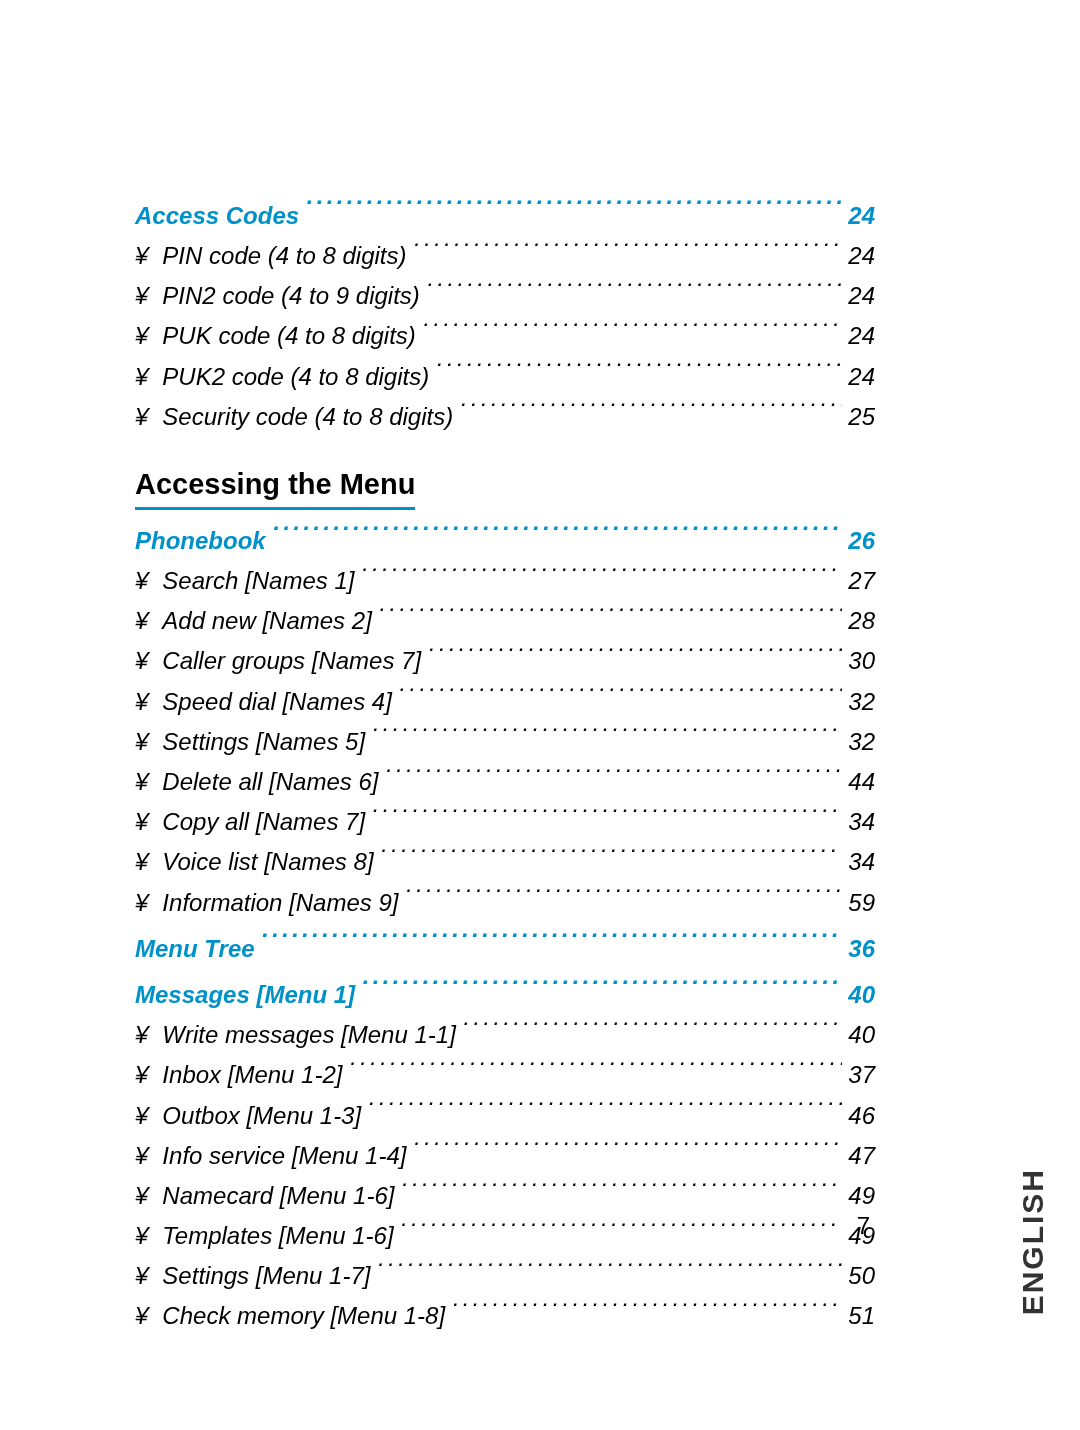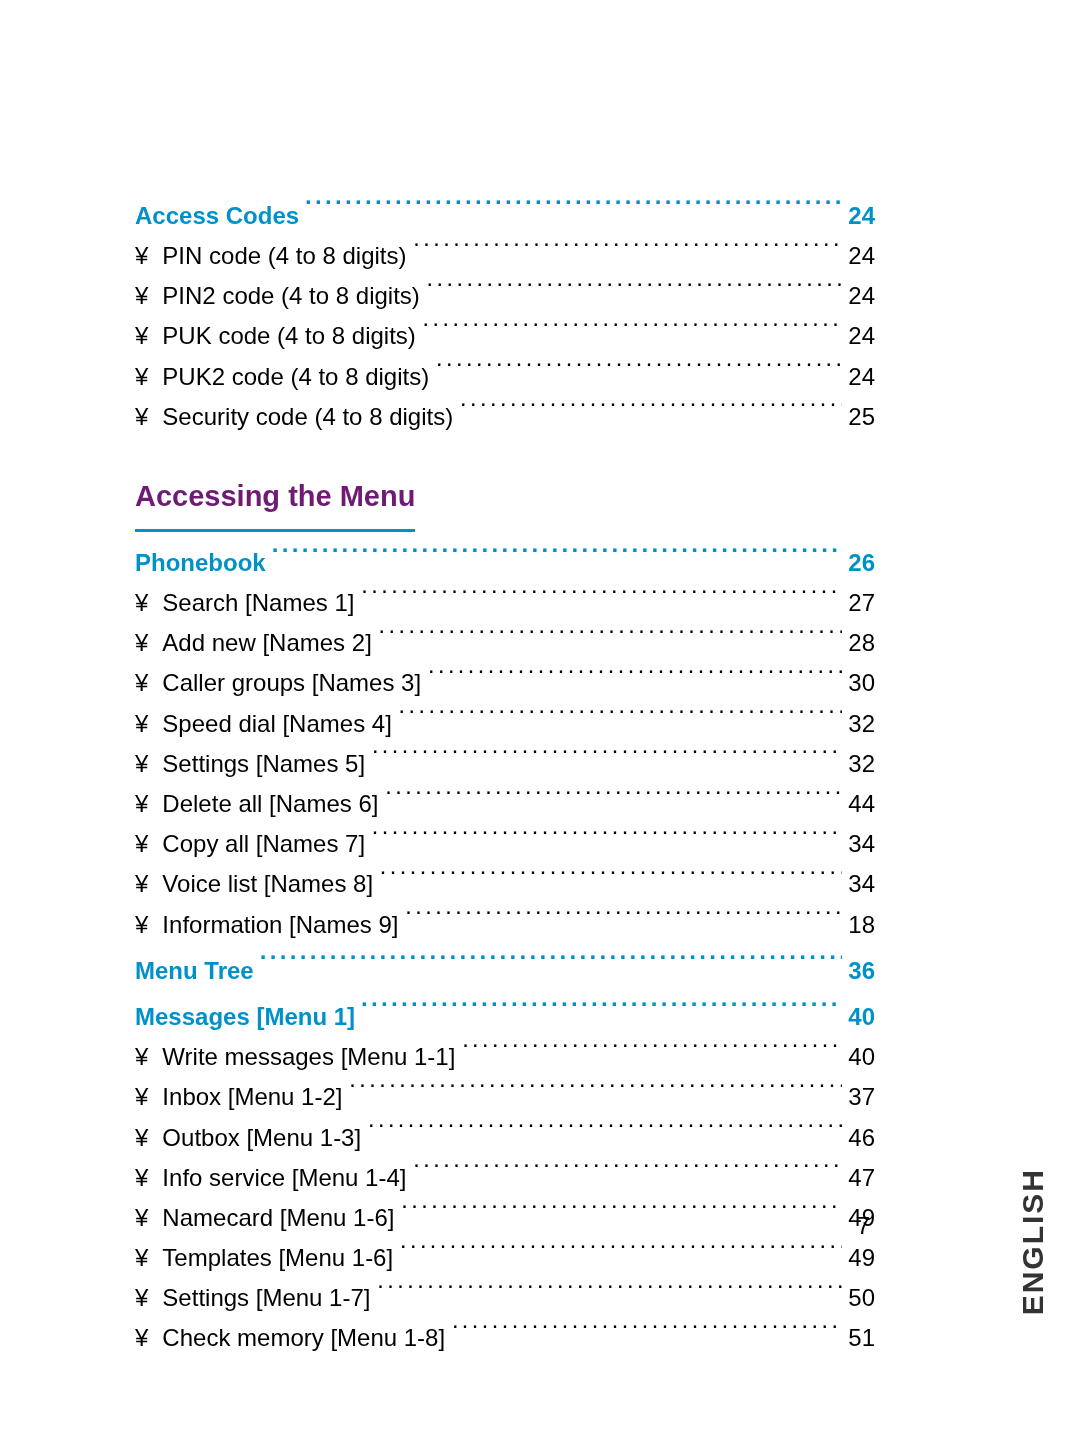--- a/index.html
+++ b/index.html
@@ -17,20 +17,21 @@
     left: 135px;
     top: 195px;
     width: 740px;
   }
   .toc-line {
     display: flex;
     align-items: baseline;
     font-size: 24px;
     line-height: 1.6;
     white-space: nowrap;
+    font-style: italic;
   }
   .toc-line.sub {
     padding-left: 0;
   }
   .toc-line .bullet {
     margin-right: 14px;
     font-weight: normal;
   }
   .toc-line .label {
     flex: 0 0 auto;
@@ -60,27 +61,27 @@
     text-align: left;
   }
   .heading {
     color: #0091c9;
     font-weight: bold;
   }
   .heading .pg {
     color: #0091c9;
   }
   .section-title {
-    color: #701a75;
+    color: #000000;
     font-weight: bold;
     font-size: 29px;
     border-bottom: 3px solid #0091c9;
     display: inline-block;
-    padding-bottom: 16px;
-    margin-top: 38px;
+    padding-bottom: 6px;
+    margin-top: 26px;
     margin-bottom: 10px;
   }
   .sidebar {
     position: absolute;
     right: 30px;
     bottom: 115px;
     writing-mode: vertical-rl;
     text-orientation: mixed;
     font-weight: bold;
     font-size: 30px;
@@ -110,21 +111,21 @@
     </div>
     <div id="sec0-items">
         <div class="toc-line sub">
           <span class="bullet">¥</span>
           <span class="label">PIN code (4 to 8 digits)</span>
           <span class="leaders"></span>
           <span class="pg">24</span>
         </div>
         <div class="toc-line sub">
           <span class="bullet">¥</span>
-          <span class="label">PIN2 code (4 to 8 digits)</span>
+          <span class="label">PIN2 code (4 to 9 digits)</span>
           <span class="leaders"></span>
           <span class="pg">24</span>
         </div>
         <div class="toc-line sub">
           <span class="bullet">¥</span>
           <span class="label">PUK code (4 to 8 digits)</span>
           <span class="leaders"></span>
           <span class="pg">24</span>
         </div>
         <div class="toc-line sub">
@@ -159,21 +160,21 @@
           <span class="pg">27</span>
         </div>
         <div class="toc-line sub">
           <span class="bullet">¥</span>
           <span class="label">Add new [Names 2]</span>
           <span class="leaders"></span>
           <span class="pg">28</span>
         </div>
         <div class="toc-line sub">
           <span class="bullet">¥</span>
-          <span class="label">Caller groups [Names 3]</span>
+          <span class="label">Caller groups [Names 7]</span>
           <span class="leaders"></span>
           <span class="pg">30</span>
         </div>
         <div class="toc-line sub">
           <span class="bullet">¥</span>
           <span class="label">Speed dial [Names 4]</span>
           <span class="leaders"></span>
           <span class="pg">32</span>
         </div>
         <div class="toc-line sub">
@@ -197,21 +198,21 @@
         <div class="toc-line sub">
           <span class="bullet">¥</span>
           <span class="label">Voice list [Names 8]</span>
           <span class="leaders"></span>
           <span class="pg">34</span>
         </div>
         <div class="toc-line sub">
           <span class="bullet">¥</span>
           <span class="label">Information [Names 9]</span>
           <span class="leaders"></span>
-          <span class="pg">18</span>
+          <span class="pg">59</span>
         </div>
       </div>
       <div class="block">
         <div class="toc-line heading">
           <span class="label">Menu Tree</span>
           <span class="leaders"></span>
           <span class="pg">36</span>
         </div>
       </div>
       <div class="block">

